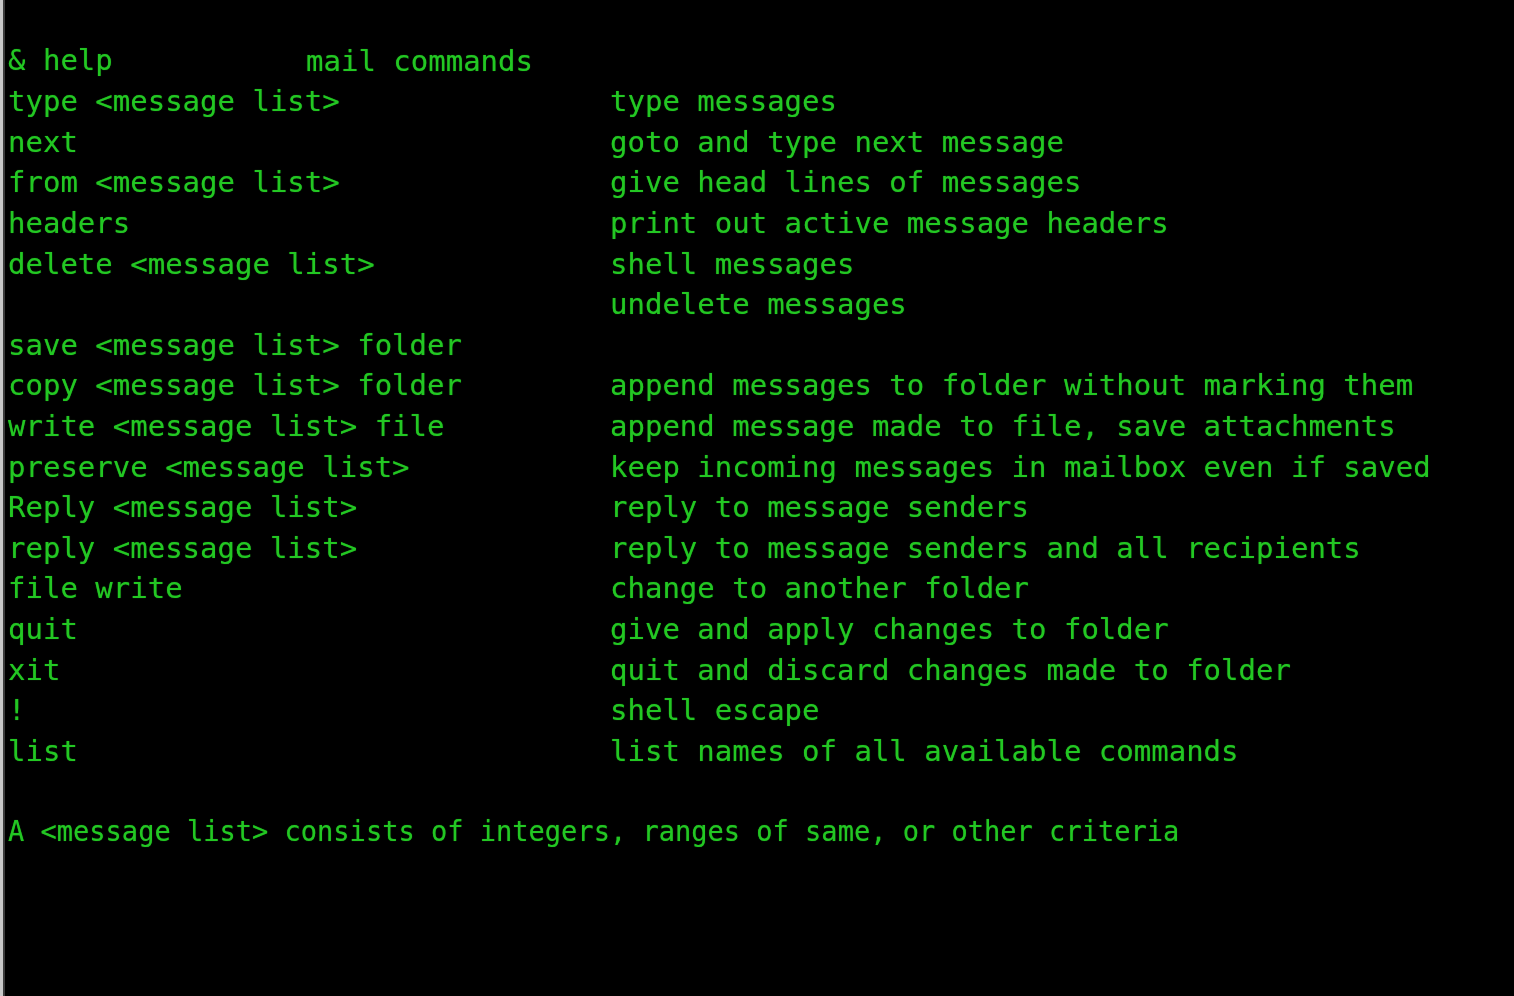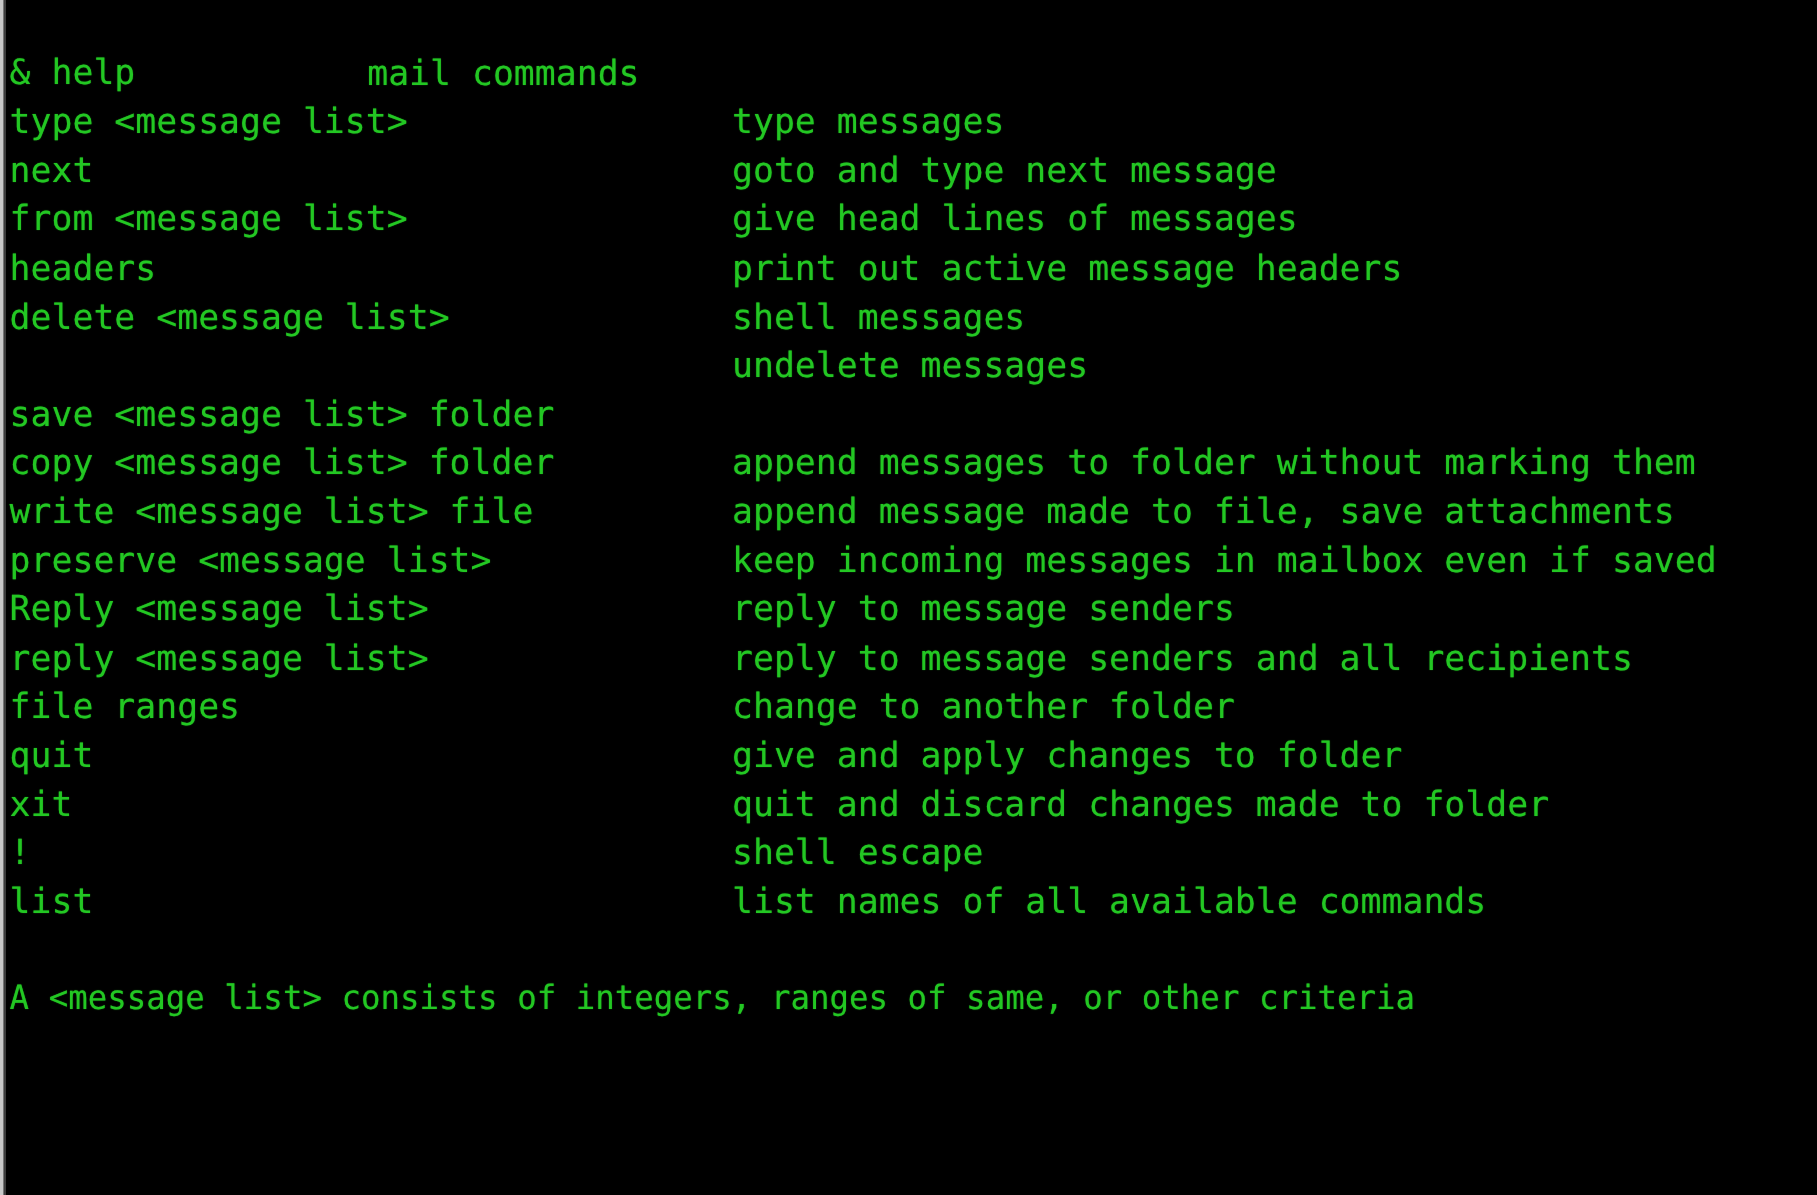--- a/index.html
+++ b/index.html
@@ -162,21 +162,21 @@
     </div>
     <div class="line">
       <span class="cmd">Reply &lt;message list&gt;</span>
       <span class="desc">reply to message senders</span>
     </div>
     <div class="line">
       <span class="cmd">reply &lt;message list&gt;</span>
       <span class="desc">reply to message senders and all recipients</span>
     </div>
     <div class="line">
-      <span class="cmd">file ranges</span>
+      <span class="cmd">file write</span>
       <span class="desc">change to another folder</span>
     </div>
     <div class="line">
       <span class="cmd">quit</span>
       <span class="desc">give and apply changes to folder</span>
     </div>
     <div class="line">
       <span class="cmd">xit</span>
       <span class="desc">quit and discard changes made to folder</span>
     </div>

